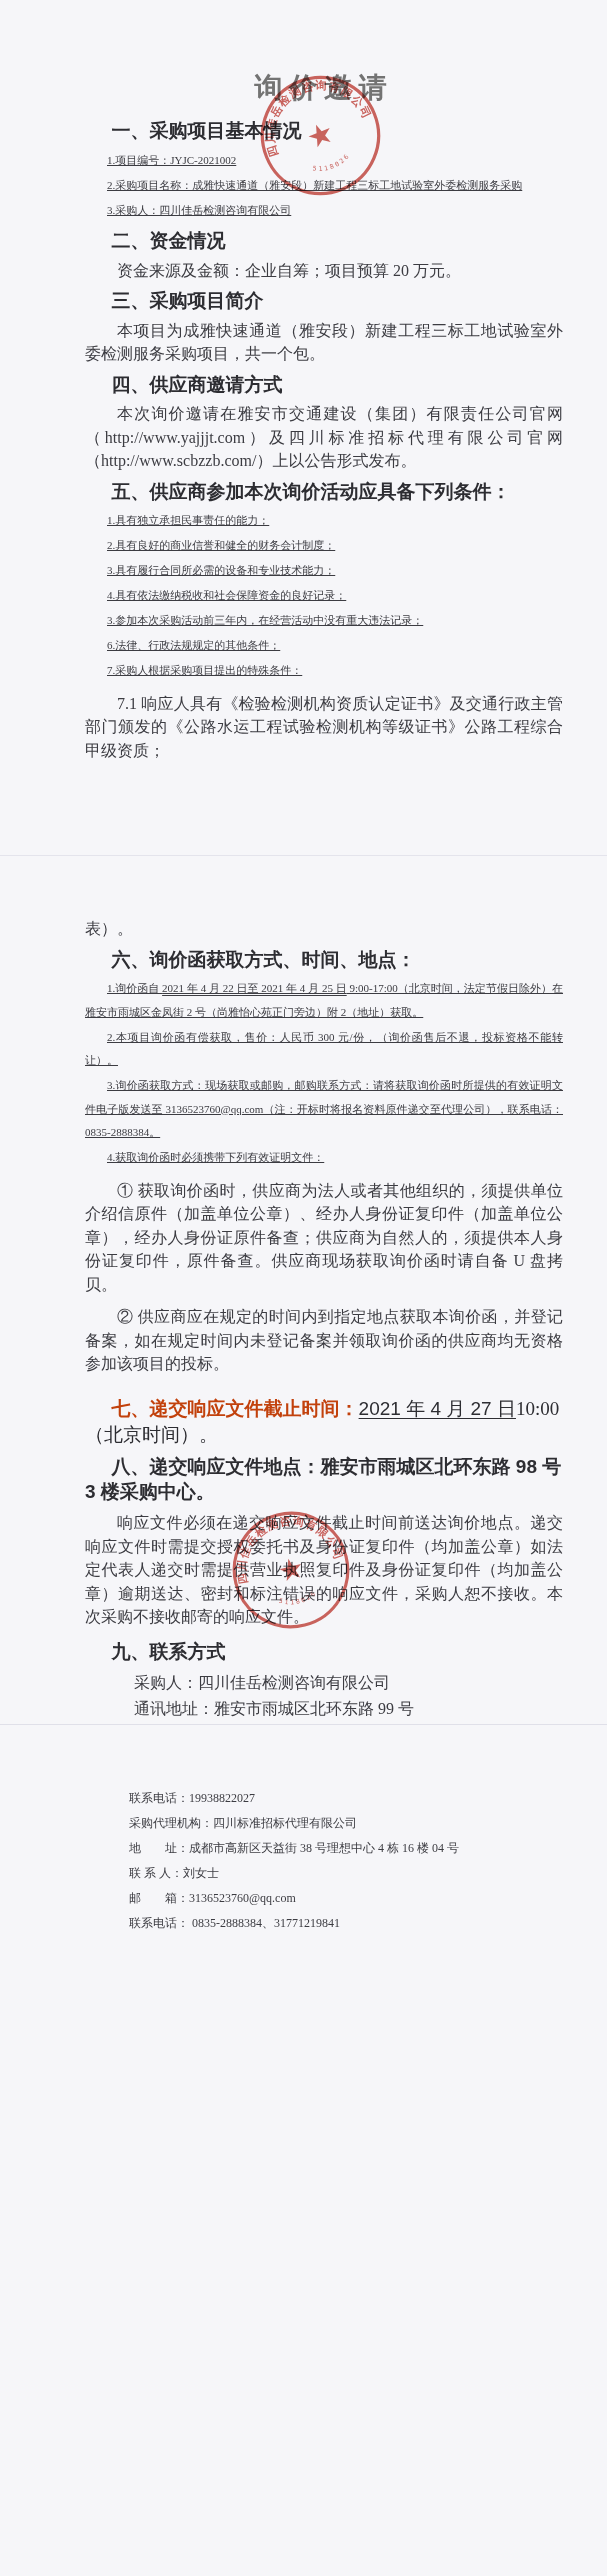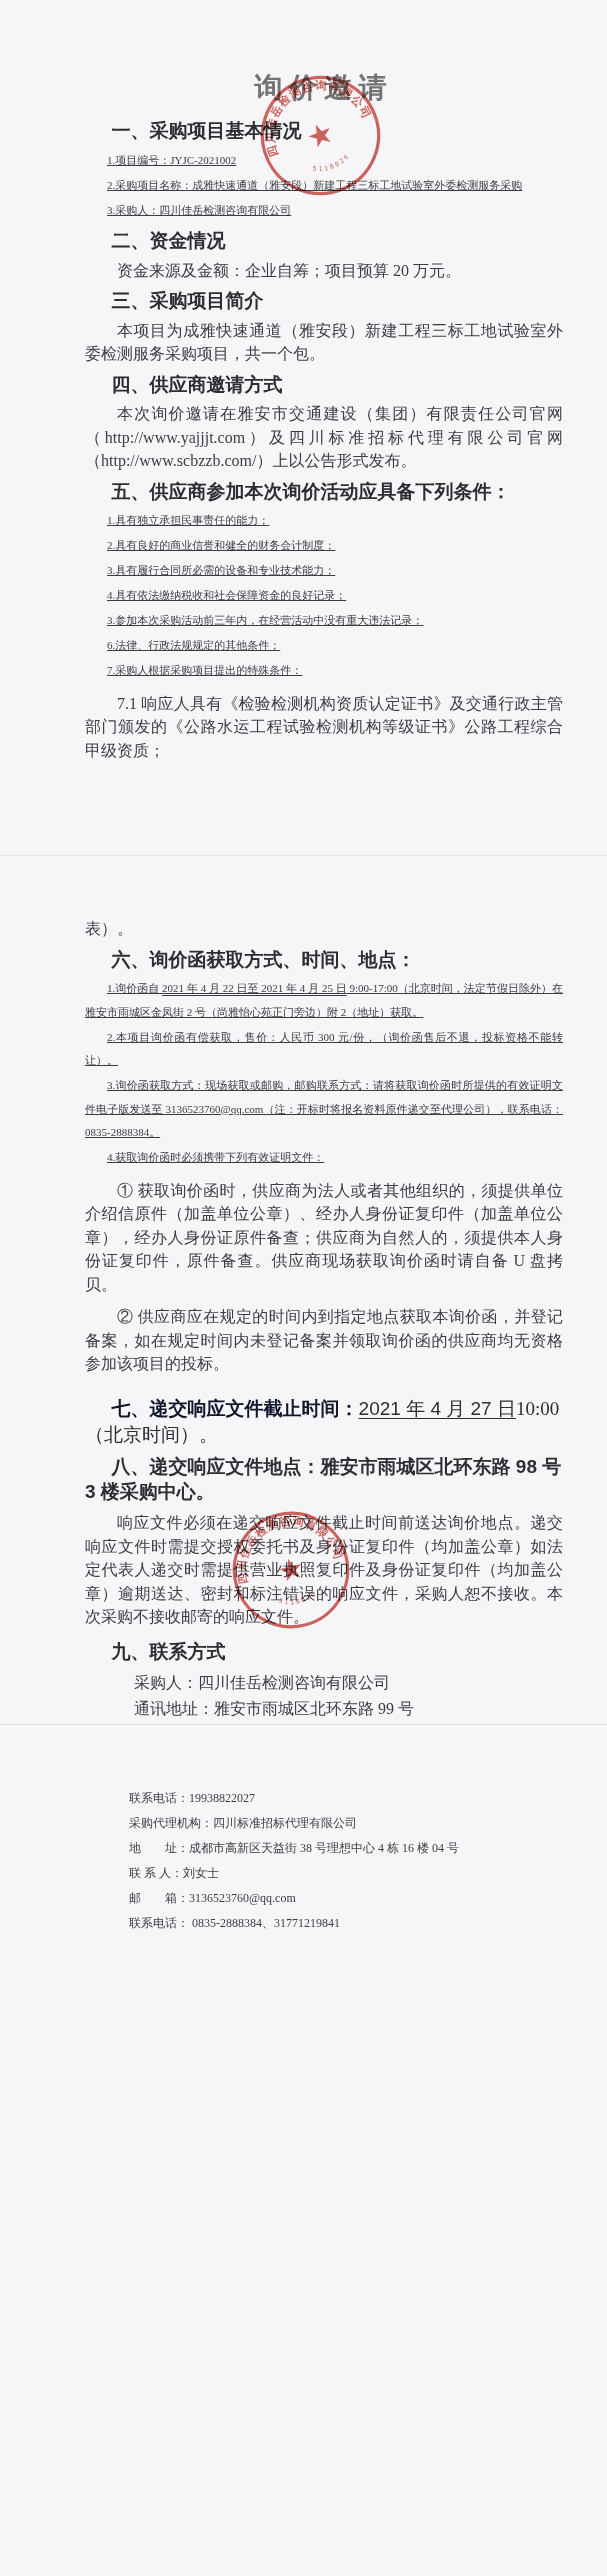--- a/index.html
+++ b/index.html
@@ -50,21 +50,21 @@
     font-size:11px;
     line-height:23.5px;
     text-align:justify;
     text-indent:2em;
     margin:1.5px 0;
     text-decoration:underline;
   }
   .sub{margin-top:9px;}
   .noindent{text-indent:0;}
   .u{text-decoration:underline;text-underline-offset:3px;text-decoration-thickness:0.8px;}
-  .hb{font-family:Liberation Serif, serif;font-weight:bold;color:#0f172a;text-align:right;}
+  .hb{font-family:Liberation Serif, serif;font-weight:bold;color:#c2410c;text-align:right;}
   .contact{
     margin:4.6px 0 0 49px;
     font-size:16px;
     line-height:26.6px;
   }
   .contact div{margin:0;}
   .agency-block{margin-left:44px;font-size:12px;line-height:25px;}
   
   .seal{
     position:absolute;

